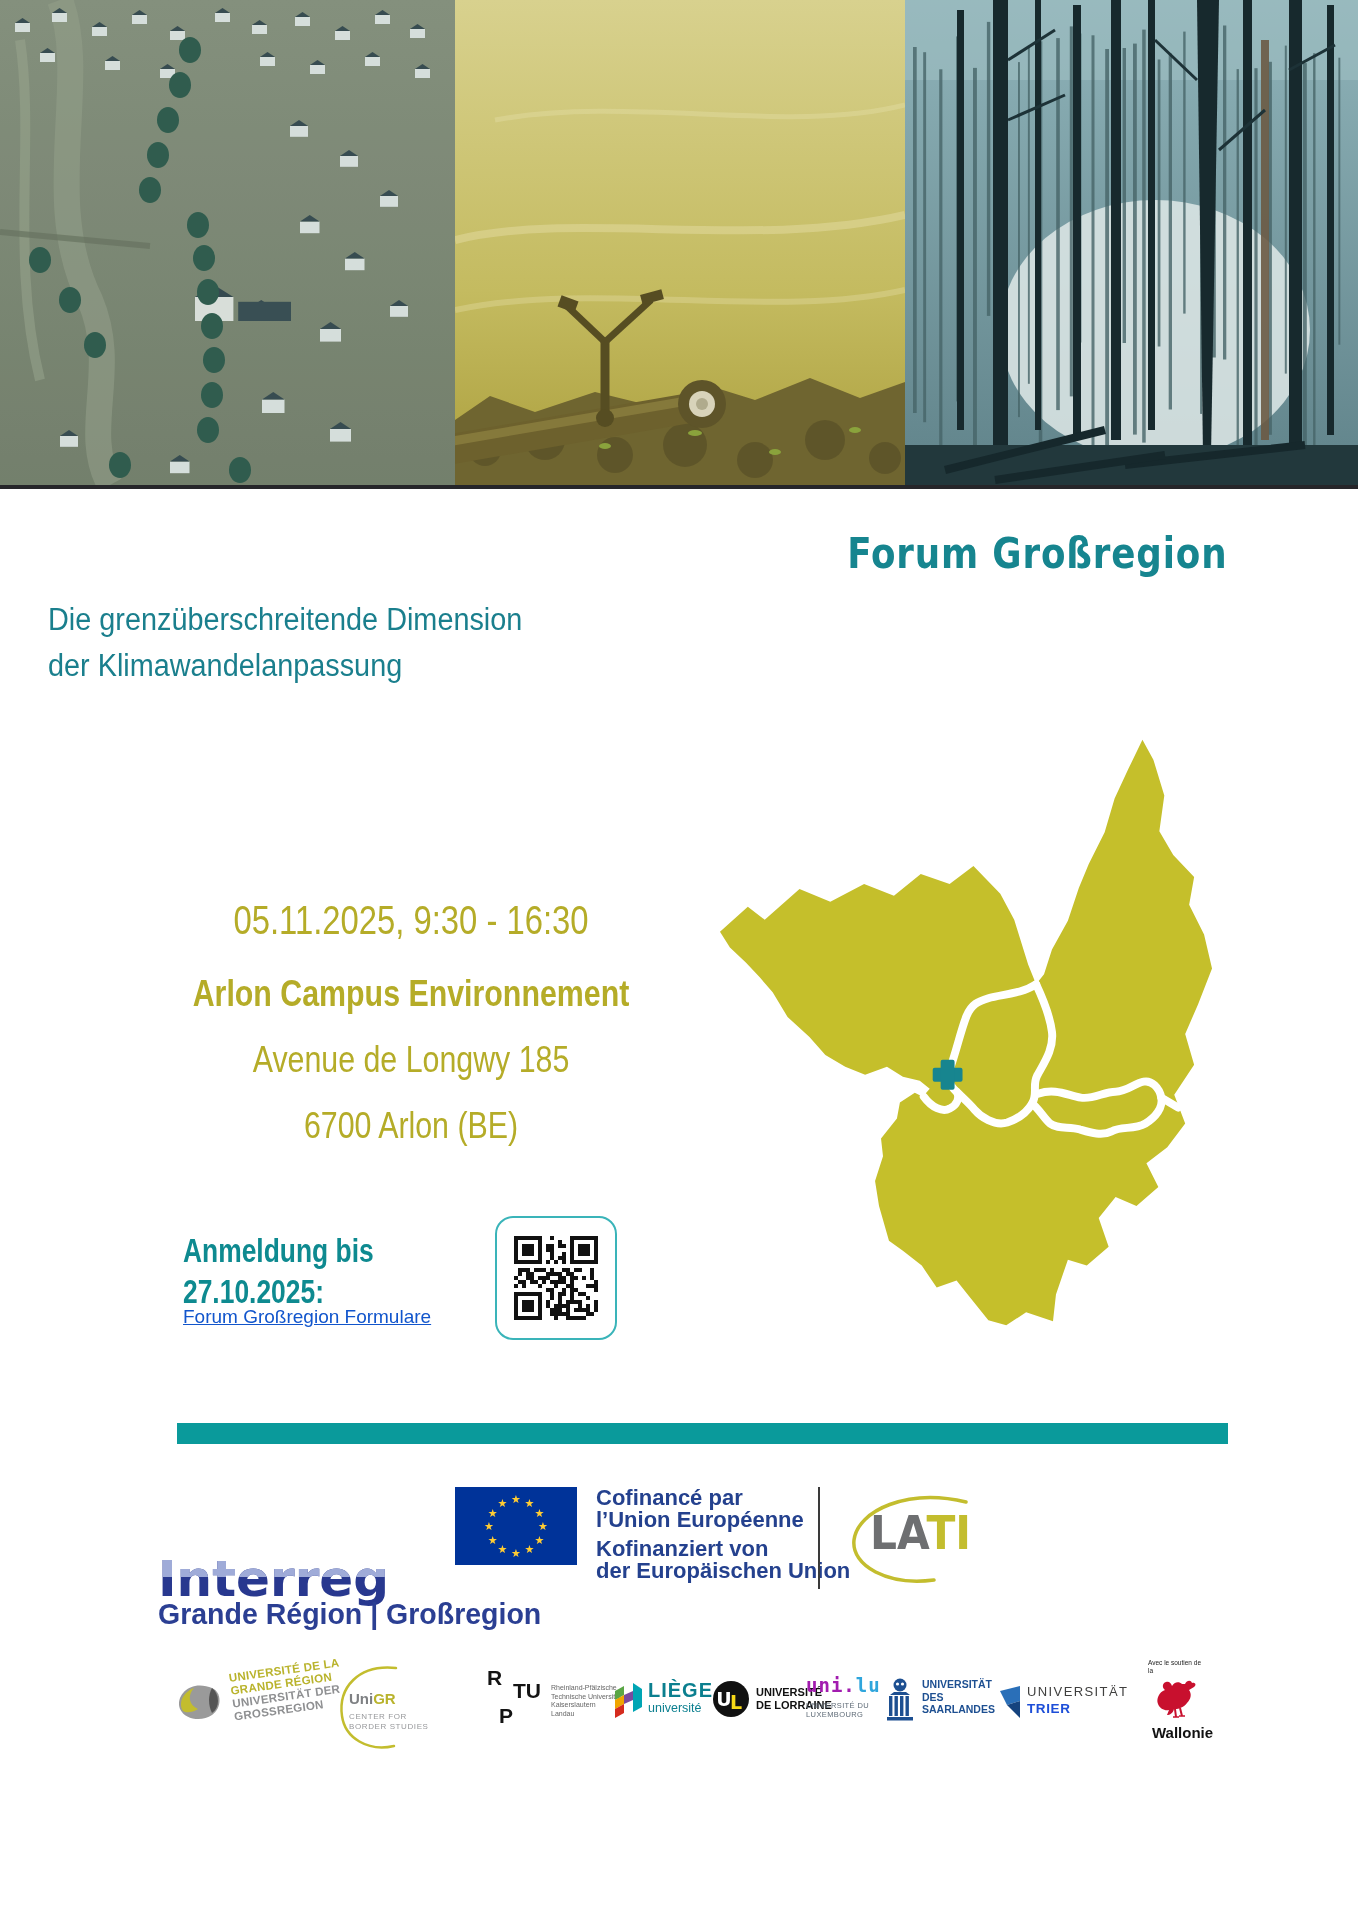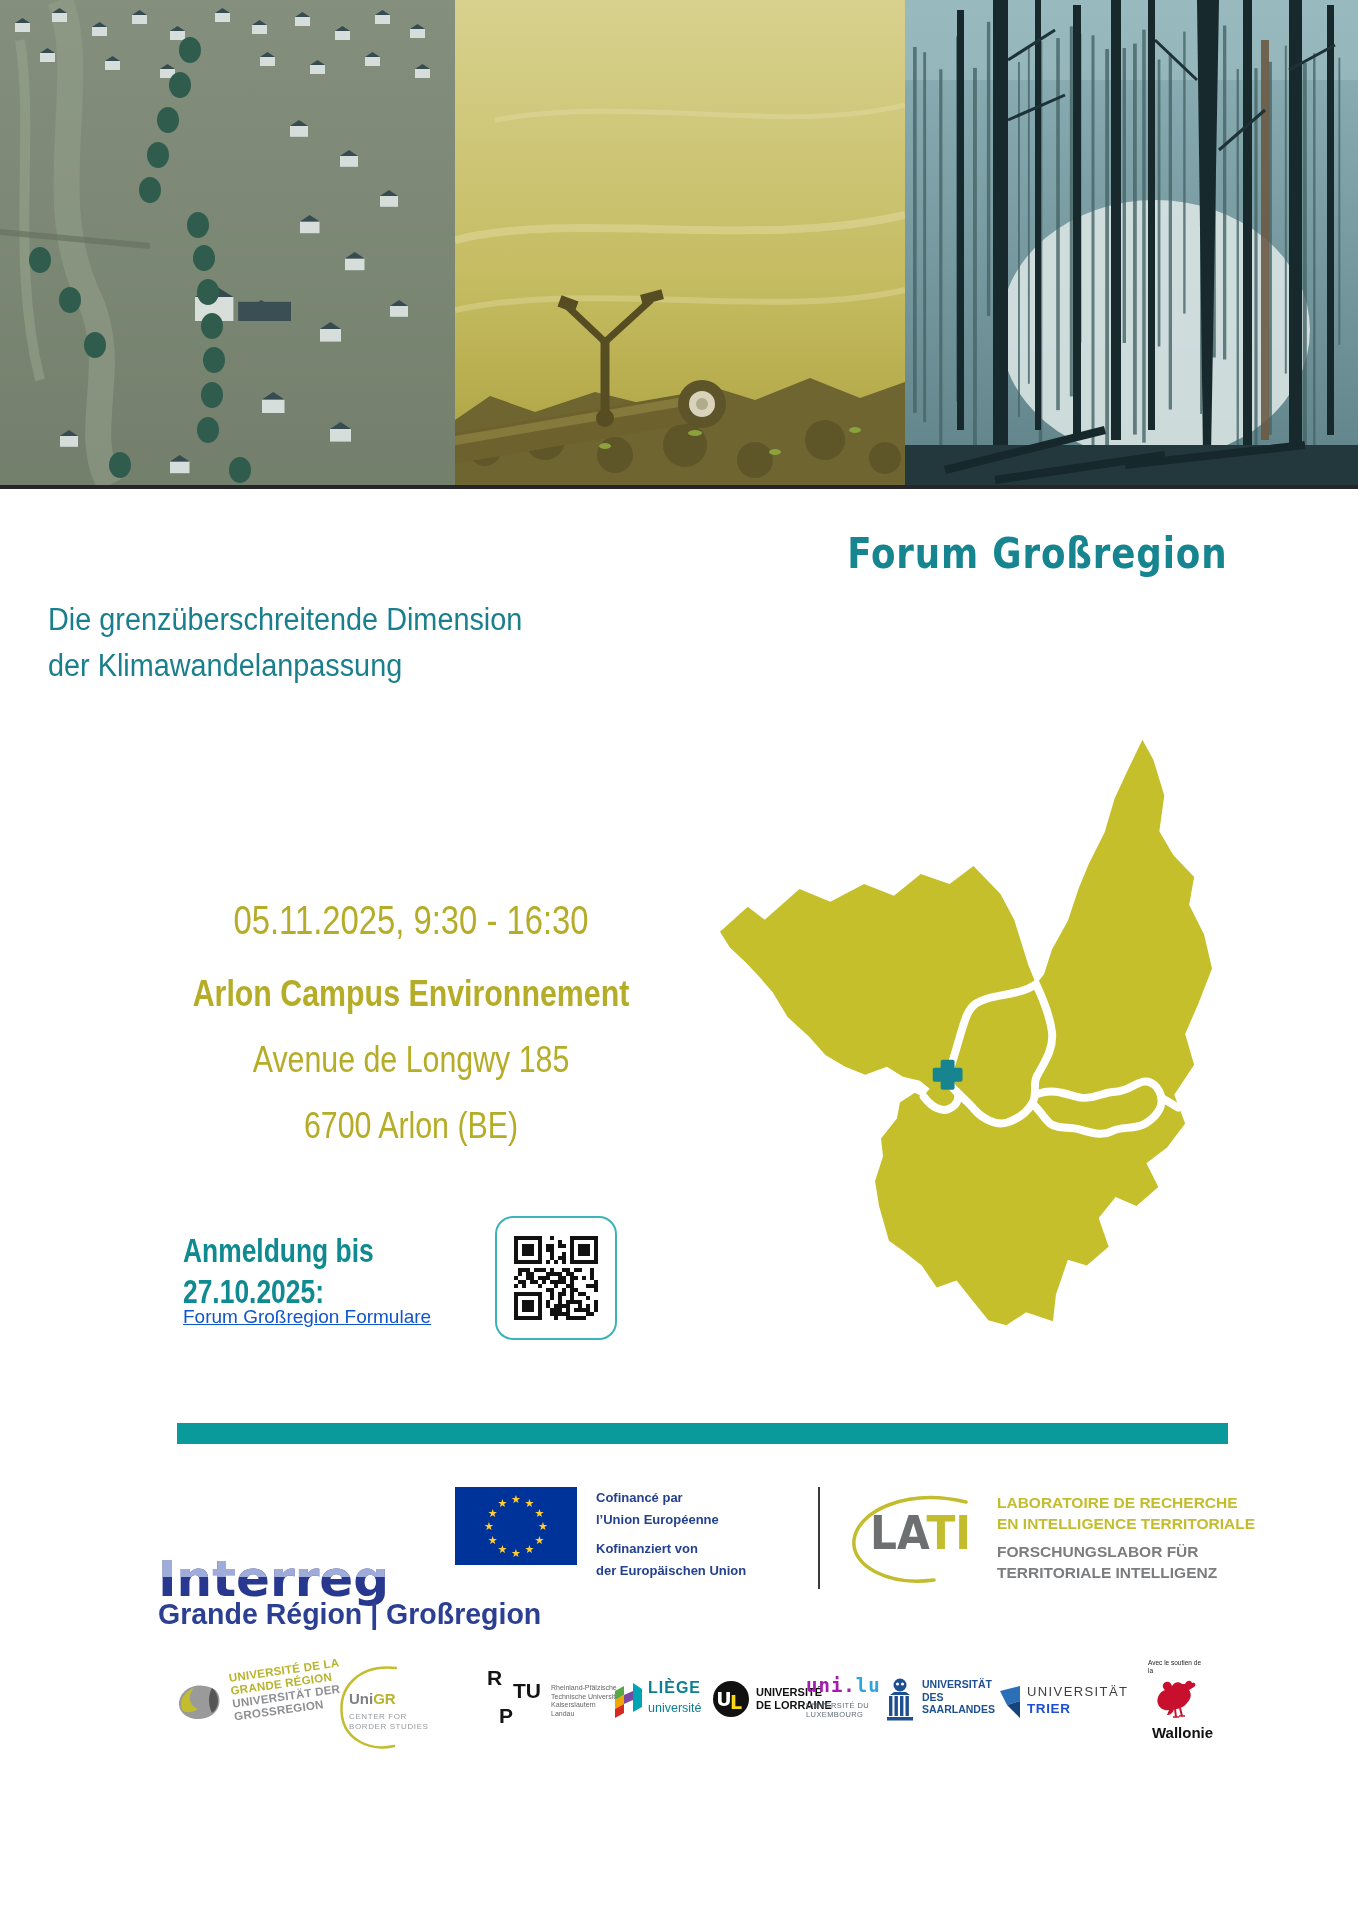--- a/index.html
+++ b/index.html
@@ -43,21 +43,21 @@
   .teal-bar{position:absolute;left:177px;top:1423px;width:1051px;height:21px;background:#0a9a9b;}
 
   
   .interreg{position:absolute;left:158px;top:1502px;width:270px;height:64px;
             font-family:"DejaVu Sans",sans-serif;font-weight:bold;font-size:50px;line-height:1;}
   .interreg span{position:absolute;left:0;top:8px;white-space:nowrap;margin-top:44px;}
   .interreg .dark{color:#28388f;}
   .interreg .light{color:#9fabd8;clip-path:inset(0 0 54% 0);}
   .eu-flag{position:absolute;left:455px;top:1487px;width:122px;height:78px;}
   .eu-text{position:absolute;left:596px;top:1487px;color:#24418e;font-weight:bold;
-           font-size:13px;line-height:22px;white-space:nowrap;}
+           font-size:22px;line-height:22px;white-space:nowrap;}
   .eu-text .gap{margin-top:7px;}
   .v-divider{position:absolute;left:818px;top:1487px;width:2px;height:102px;background:#3a3a3a;}
 
   
   .lati{position:absolute;left:848px;top:1490px;width:150px;height:98px;}
   .lati svg{position:absolute;left:0;top:0;width:150px;height:98px;}
   .lati-word{position:absolute;left:22px;top:20px;font-family:"DejaVu Sans",sans-serif;
              font-weight:bold;font-size:46px;line-height:1;white-space:nowrap;transform:scaleX(0.92);transform-origin:0 0;}
   .lati-word .la{color:#6e6f71;}
   .lati-word .ti{color:#c3bd2e;}
@@ -81,21 +81,21 @@
   .unigr-word{position:absolute;left:17px;top:28px;font-weight:bold;font-size:15px;white-space:nowrap;}
   .unigr-word .u{color:#7e8083;} .unigr-word .g{color:#b9b32c;}
   .unigr-sub{position:absolute;left:17px;top:50px;font-size:8px;line-height:10px;
              letter-spacing:.6px;color:#97989b;white-space:nowrap;}
   .p-rptu{left:487px;top:1666px;width:128px;height:68px;color:#141414;}
   .p-rptu b{position:absolute;font-size:21px;}
   .rptu-r{left:0;top:0;} .rptu-tu{left:26px;top:13px;font-size:23px;} .rptu-p{left:12px;top:38px;}
   .rptu-sub{position:absolute;left:64px;top:18px;font-size:7px;line-height:8.5px;color:#666;white-space:nowrap;}
   .p-liege{left:615px;top:1679px;width:98px;height:46px;}
   .p-liege svg{position:absolute;left:0;top:4px;}
-  .lg-name{position:absolute;left:33px;top:0;font-weight:bold;font-size:16px;color:#0b7f8f;letter-spacing:1px;}
+  .lg-name{position:absolute;left:33px;top:0;font-weight:bold;font-size:20px;color:#0b7f8f;letter-spacing:1px;}
   .lg-sub{position:absolute;left:33px;top:22px;font-size:12.5px;color:#0b7f8f;}
   .p-lorraine{left:712px;top:1679px;width:102px;height:42px;}
   .p-lorraine svg{position:absolute;left:0;top:0;}
   .lor-text{position:absolute;left:44px;top:7px;font-weight:bold;font-size:11px;line-height:12.5px;color:#111;white-space:nowrap;}
   .p-unilu{left:806px;top:1674px;width:70px;height:56px;}
   .ul-word{font-family:"DejaVu Sans Mono",monospace;font-weight:bold;font-size:19px;letter-spacing:1px;}
   .ul-word .rd{color:#a21caf;} .ul-word .bl{color:#2fa5dc;}
   .ul-sub{margin-top:5px;font-size:7.5px;line-height:9px;color:#5f6b77;letter-spacing:.4px;}
   .p-saarland{left:884px;top:1675px;width:112px;height:52px;}
   .p-saarland svg{position:absolute;left:0;top:2px;}
@@ -694,26 +694,20 @@
   <div class="v-divider"></div>
 
   <div class="lati">
     <svg viewBox="0 0 150 98">
       <path d="M118,12 C60,-2 10,20 6,50 C3,76 40,96 86,90" fill="none" stroke="#c3bd2e" stroke-width="3.5" stroke-linecap="round"></path>
     </svg>
     <div class="lati-word">
       <span class="la">LA</span><span class="ti">TI</span>
     </div>
   </div>
-  <div class="lati-text">
-    <div class="ol">LABORATOIRE DE RECHERCHE</div>
-    <div class="ol">EN INTELLIGENCE TERRITORIALE</div>
-    <div class="gr gap">FORSCHUNGSLABOR FÜR</div>
-    <div class="gr">TERRITORIALE INTELLIGENZ</div>
-  </div>
 
   <div class="grande">Grande Région | Großregion</div>
 
   <div class="pt p-ugr">
     <svg width="46" height="42" viewBox="0 0 46 42" style="position:absolute;left:0;top:16px">
       <path d="M36,6 C46,10 46,26 36,33 C26,40 9,38 4,27 C0,17 8,6 19,4 C25,3 31,4 36,6 Z" fill="#9a9a9a"></path>
       <path d="M36,6 C44,12 44,26 36,31 C32,23 32,13 36,6 Z" fill="#555"></path>
       <path d="M7,29 C2,21 7,10 18,6 C11,14 13,23 22,27 C16,31 10,31 7,29 Z" fill="#c3bd2e"></path>
     </svg>
     <div class="ugr-text">

